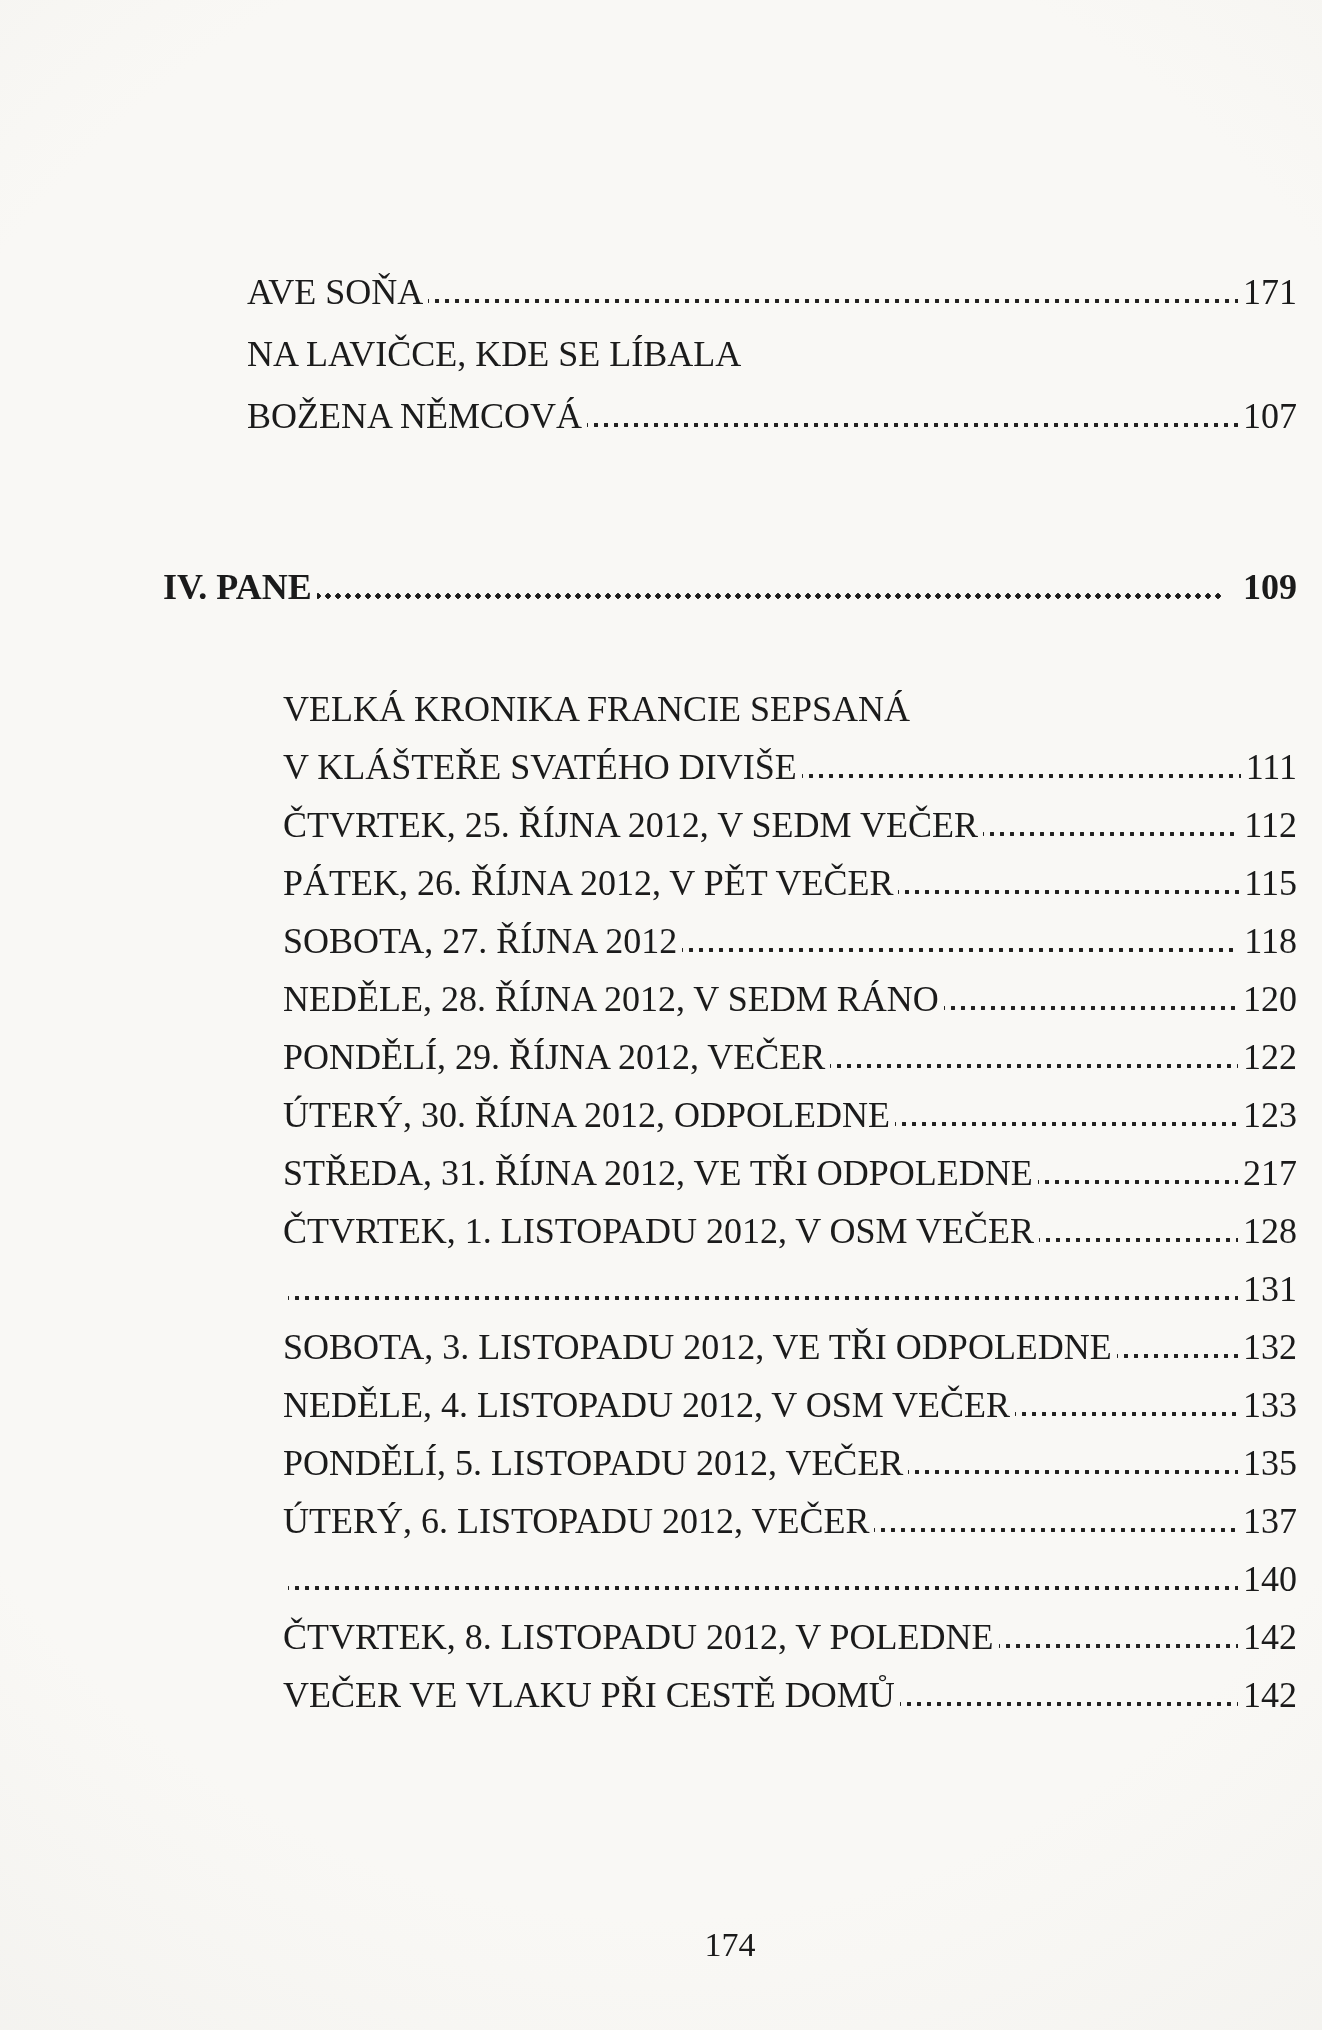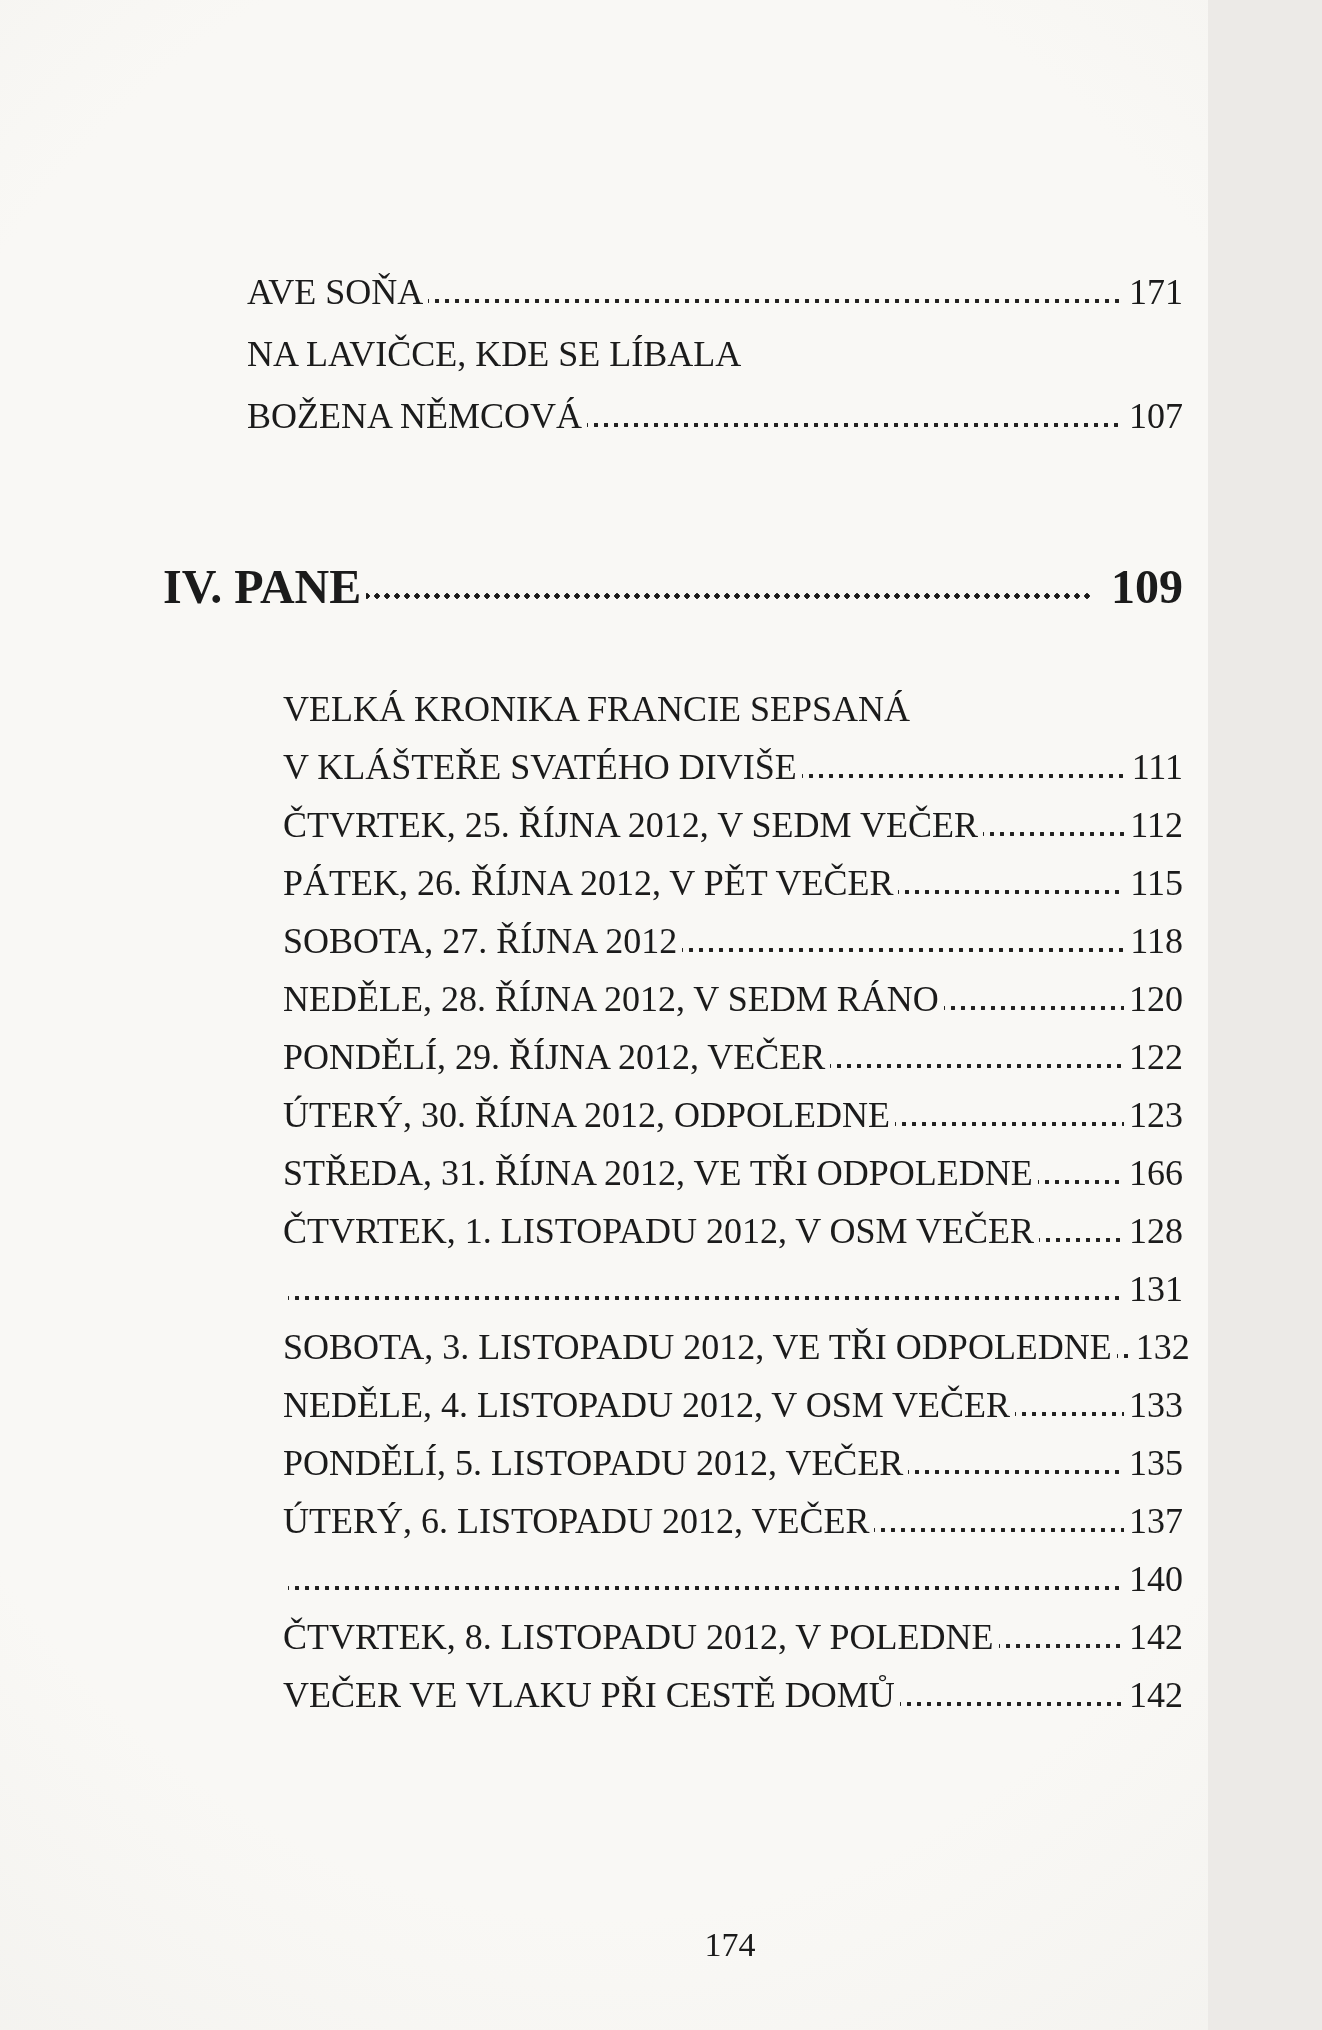--- a/index.html
+++ b/index.html
@@ -2,21 +2,21 @@
 <html><head>
 <meta charset="utf-8">
 <style>
   html, body {
     margin: 0;
     padding: 0;
     background: #eceae7;
   }
   .page {
     position: relative;
-    width: 1208px;
+    width: 1322px;
     height: 2030px;
     background: #f7f6f3;
     background-image: radial-gradient(120% 90% at 50% 45%, #f9f8f5 55%, #edecE8 100%);
     font-family: "Liberation Serif", "DejaVu Serif", serif;
     color: #1b1b1b;
     overflow: hidden;
   }
   .row {
     display: flex;
     align-items: baseline;
@@ -46,21 +46,21 @@
     top: 261px;
     font-size: 36px;
     line-height: 62px;
   }
   #intro-list .leader { background-position: 4px calc(100% - 17.5px); }
   #section-row {
     position: absolute;
     left: 163px;
     right: 25px;
     top: 556px;
-    font-size: 48px;
+    font-size: 36px;
     font-weight: 700;
     line-height: 62px;
   }
   #section-row .leader {
     background-image: radial-gradient(circle, #1b1a19 2.5px, rgba(0,0,0,0) 2.9px);
     background-position: 6px calc(100% - 17px);
   }
   #section-row .num { margin-left: 20px; }
   #chapter-list {
     position: absolute;
@@ -143,21 +143,21 @@
         <span class="num">122</span>
       </div>
       <div class="row">
         <span class="t">ÚTERÝ, 30. ŘÍJNA 2012, ODPOLEDNE</span>
         <span class="leader"></span>
         <span class="num">123</span>
       </div>
       <div class="row">
         <span class="t">STŘEDA, 31. ŘÍJNA 2012, VE TŘI ODPOLEDNE</span>
         <span class="leader"></span>
-        <span class="num">166</span>
+        <span class="num">217</span>
       </div>
       <div class="row">
         <span class="t">ČTVRTEK, 1. LISTOPADU 2012, V OSM VEČER</span>
         <span class="leader"></span>
         <span class="num">128</span>
       </div>
       <div class="row">
         <span class="leader"></span>
         <span class="num">131</span>
       </div>

